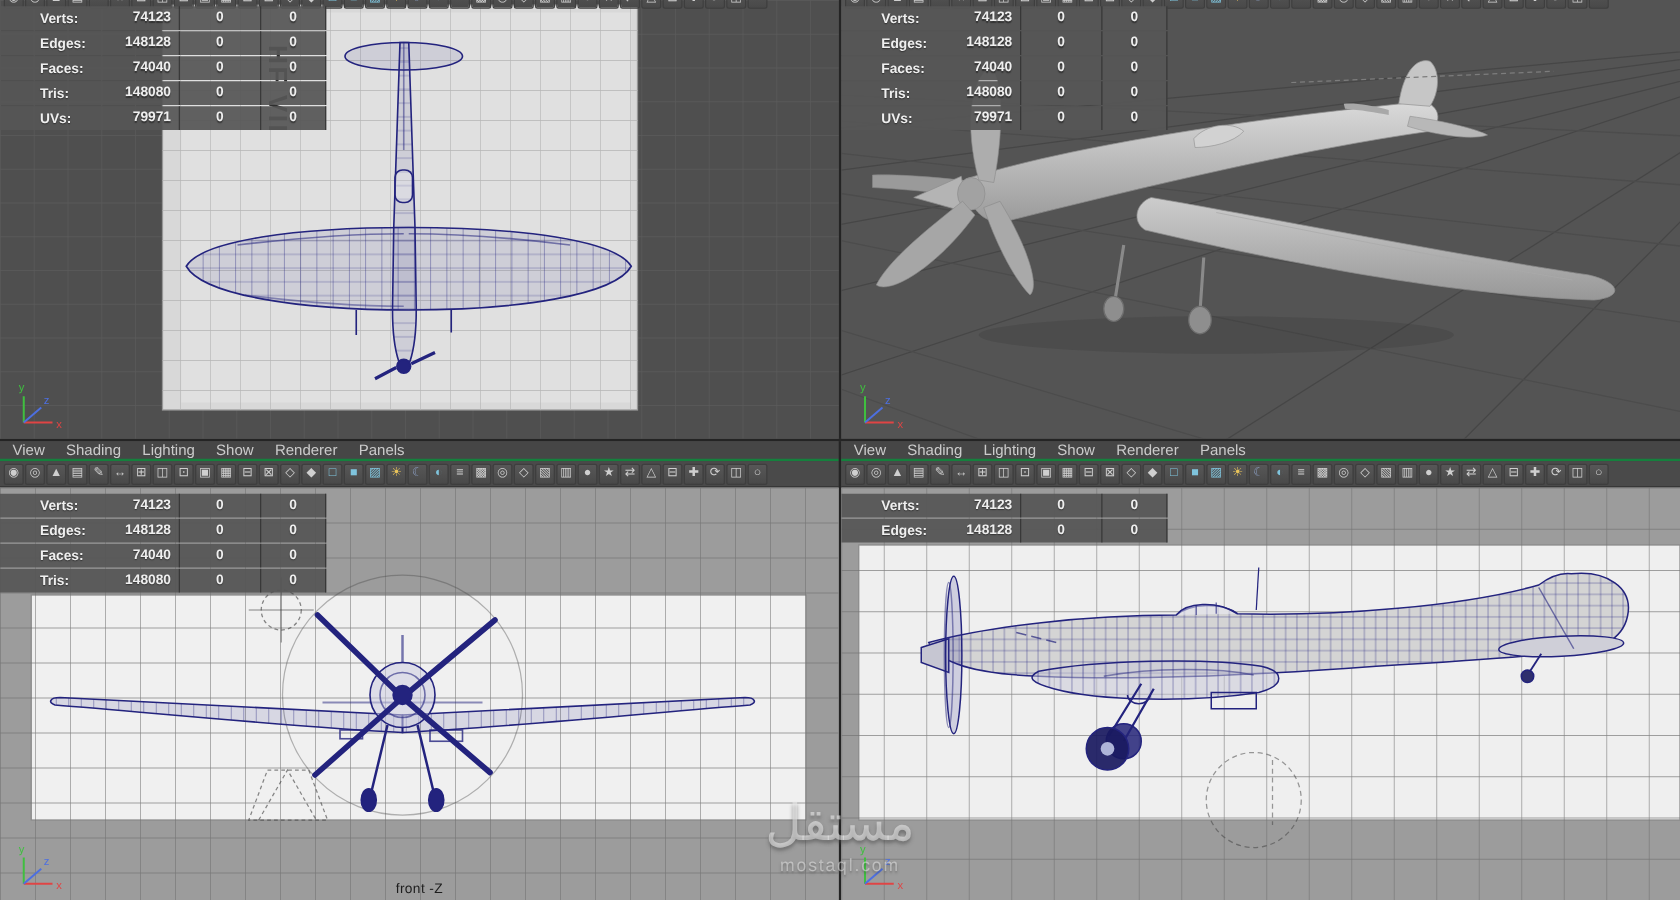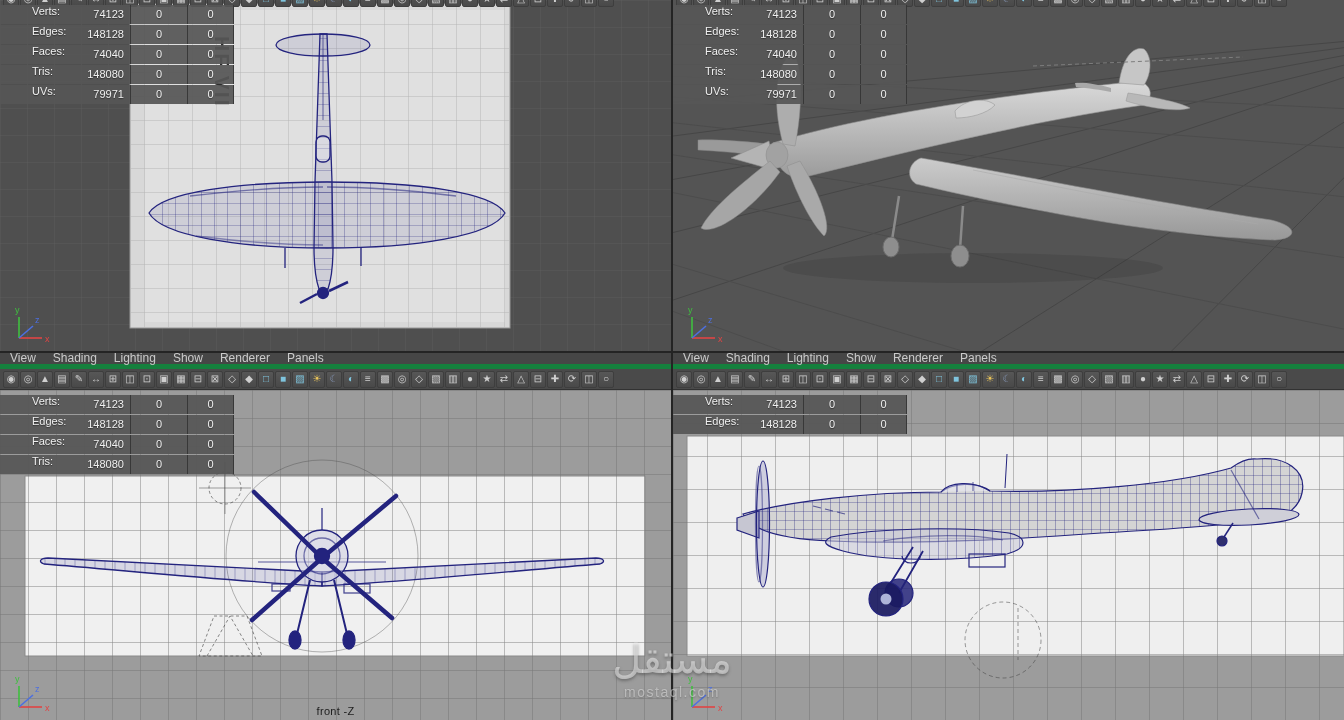--- a/index.html
+++ b/index.html
@@ -7,40 +7,40 @@
     font-family:"Liberation Sans",sans-serif}
   #app{position:relative;width:1344px;height:720px;background:#3a3a3a}
 
   .vrow{display:flex}
   .viewport{position:relative;width:671px;height:351px;overflow:hidden;background:#505050}
   .vdivider{width:2px;height:351px;background:#242424}
   .hdivider{width:1344px;height:2px;background:#242424}
   .panel{width:671px;height:367px;display:flex;flex-direction:column;background:#454545}
   .pdivider{width:2px;height:367px;background:#242424}
 
-  .menubar{height:16px;background:#464646;border-bottom:5px solid #15803d;
+  .menubar{height:16px;background:#464646;border-bottom:2px solid #15803d;
     display:flex;align-items:center;padding-left:10px;gap:17px;flex:0 0 auto}
   .menu-item{font-size:12px;color:#cbcbcb;line-height:15px;cursor:default;white-space:nowrap}
 
   .toolbar{height:21px;background:#4a4a4a;border-bottom:1px solid #323232;
     display:flex;align-items:center;padding-left:3px;overflow:hidden;flex:0 0 auto}
   .tb-icon{flex:0 0 16px;width:16px;height:17px;margin-right:1px;border-radius:2px;
     background:linear-gradient(#575757,#494949);border:1px solid #3e3e3e;
     display:flex;align-items:center;justify-content:center}
   .tb-glyph{font-size:10px;line-height:10px;color:#cfcfcf}
 
   .vp-content{position:relative;flex:1;overflow:hidden;background:#9c9c9c}
   svg.scene{position:absolute;inset:0;display:block}
 
   .top-sliver{position:absolute;top:0;left:0;right:0;height:10px;overflow:hidden;z-index:4}
   .top-sliver .toolbar{margin-top:-12px;border-bottom:none;background:transparent}
 
   .hud{position:absolute;top:5px;left:0;display:flex;flex-direction:column;gap:1px;z-index:6}
-  .hud-row{display:flex;height:19px;width:234px;
-    background:rgba(86,86,86,.93);color:#efefef;font-size:11px;font-weight:400;
+  .hud-row{display:flex;align-items:center;height:19px;width:261px;
+    background:rgba(86,86,86,.93);color:#efefef;font-size:11px;font-weight:700;
     text-shadow:0 1px 1px rgba(0,0,0,.45)}
   .hud-label{width:95px;padding-left:32px}
   .hud-value{width:65px;text-align:right;padding-right:6px;border-right:1px solid rgba(48,48,48,.8);height:100%;line-height:19px}
   .hud-zero{width:75px;text-align:center;border-right:1px solid rgba(48,48,48,.8);height:100%;line-height:19px}
   .hud-zero.z2{width:60px}
 
   .vp-label{position:absolute;bottom:3px;left:0;right:0;text-align:center;
     font-size:11px;letter-spacing:.3px;z-index:6;pointer-events:none}
   .vp-label.dark{color:#1d1d1d}
   .vp-label.light{color:#c4c4c4}

